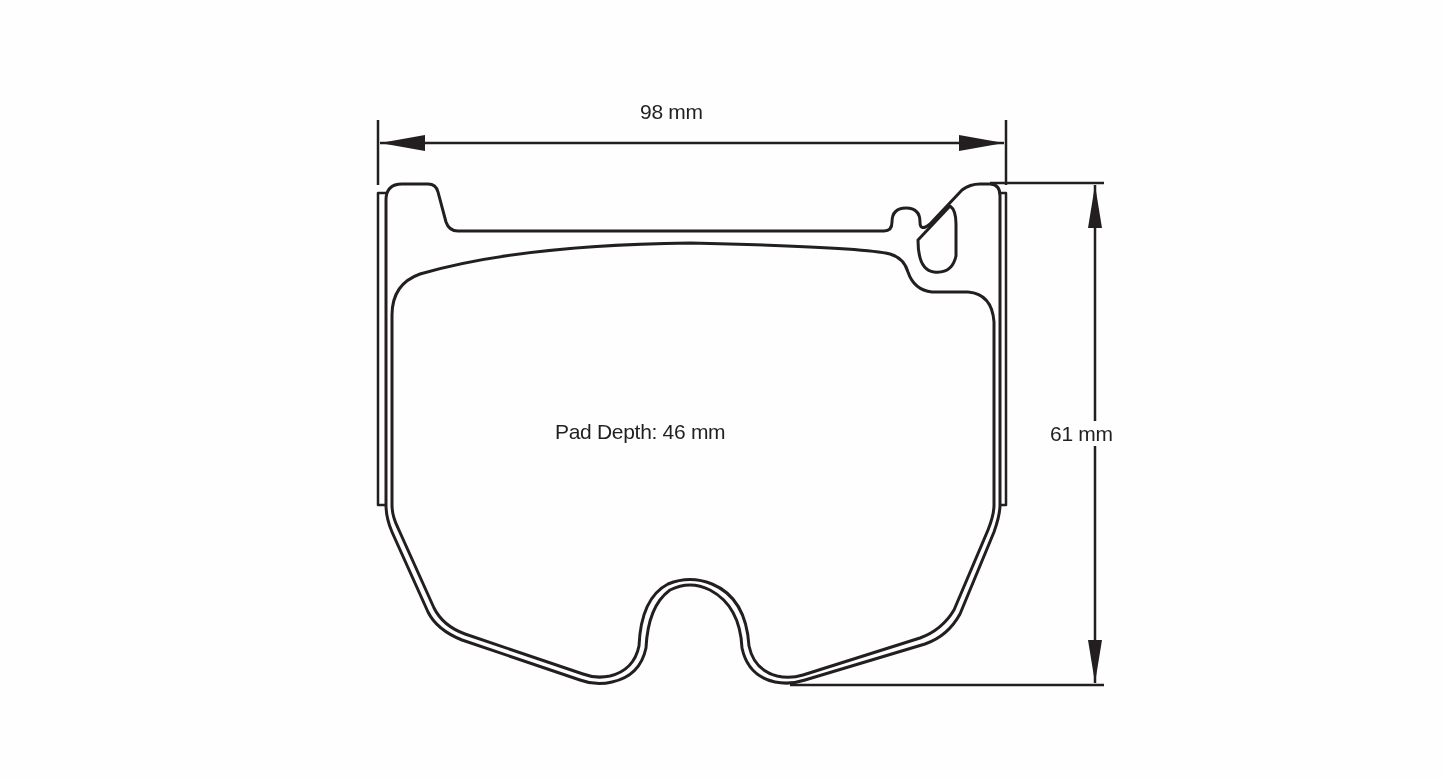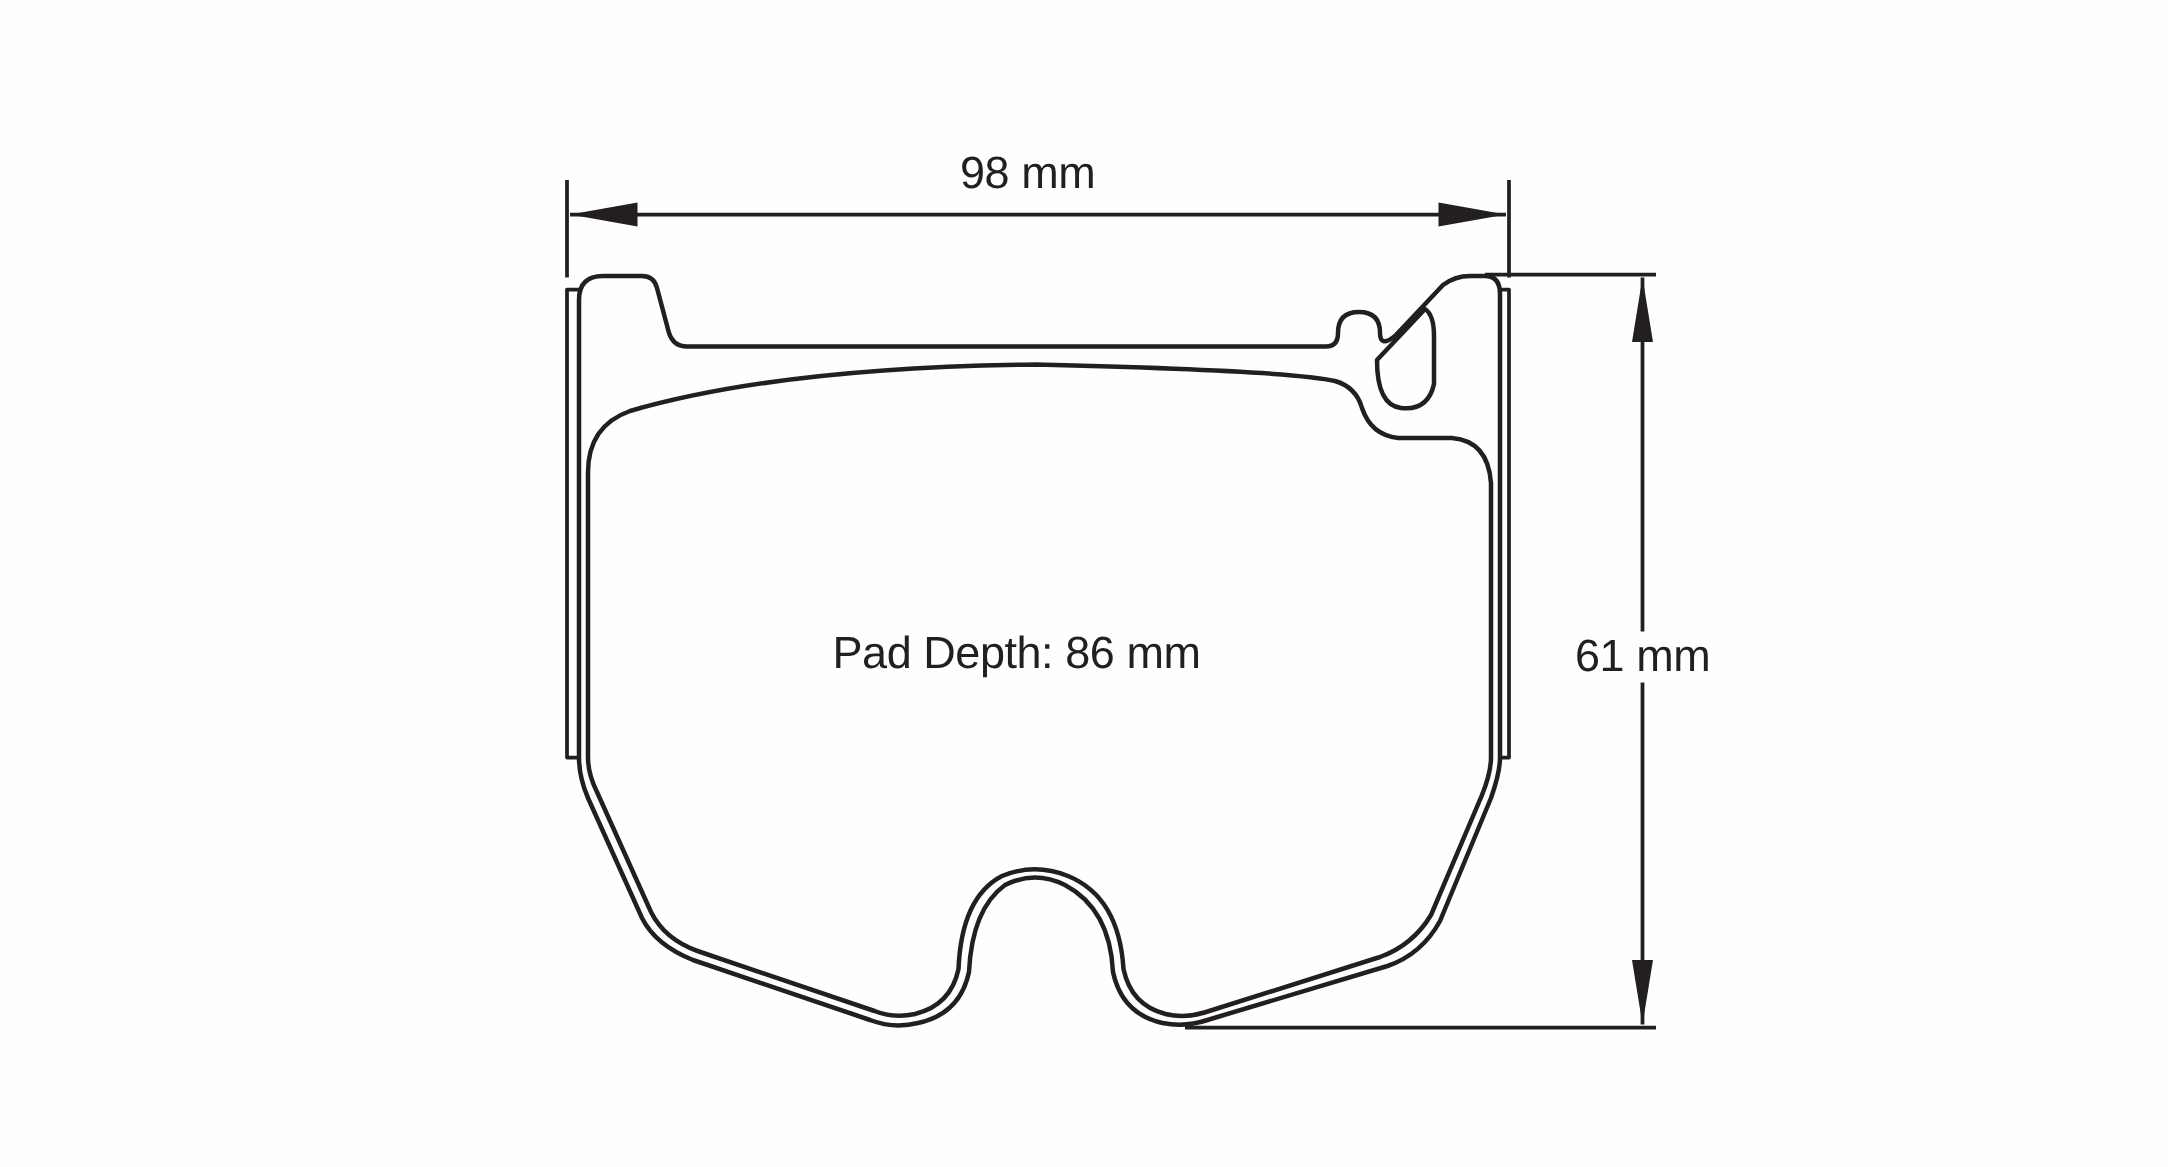--- a/index.html
+++ b/index.html
@@ -1,19 +1,19 @@
 <!DOCTYPE html>
 <html><head>
 <meta charset="utf-8">
 <style>
   html, body { margin: 0; padding: 0; background: #ffffff; }
   body { width: 1445px; height: 778px; overflow: hidden; position: relative; font-family: "Liberation Sans", sans-serif; }
   #canvas { position: absolute; left: 0; top: 0; width: 1445px; height: 778px; background: #fefefe; }
   svg { position: absolute; left: 0; top: 0; }
-  .label { position: absolute; color: #231f20; font-family: "Liberation Sans", sans-serif; font-size: 30px; line-height: 1; white-space: nowrap; letter-spacing: -0.3px; }
+  .label { position: absolute; color: #231f20; font-family: "Liberation Sans", sans-serif; font-size: 21px; line-height: 1; white-space: nowrap; letter-spacing: -0.3px; }
   #width-label { left: 640px; top: 101px; }
   #height-label { left: 1048px; top: 421px; background: #fefefe; padding: 2px 2px; }
   #depth-label { left: 555px; top: 421px; }
 </style>
 </head>
 <body>
 
 <div id="canvas">
   <svg width="1445" height="778" viewBox="0 0 1445 778">
     <defs>
@@ -105,14 +105,14 @@
     <path fill="none" stroke="#231f20" stroke-width="3" stroke-linejoin="round" stroke-linecap="round" d="M918,240
          Q918,270 934,272
          Q952,274 956,256
          L956,224
          Q956,210 950,206
          L918,240 Z"></path>
   </svg>
 
   <div id="width-label" class="label">98 mm</div>
   <div id="height-label" class="label">61 mm</div>
-  <div id="depth-label" class="label">Pad Depth: 86 mm</div>
+  <div id="depth-label" class="label">Pad Depth: 46 mm</div>
 </div>
 
 </body></html>

